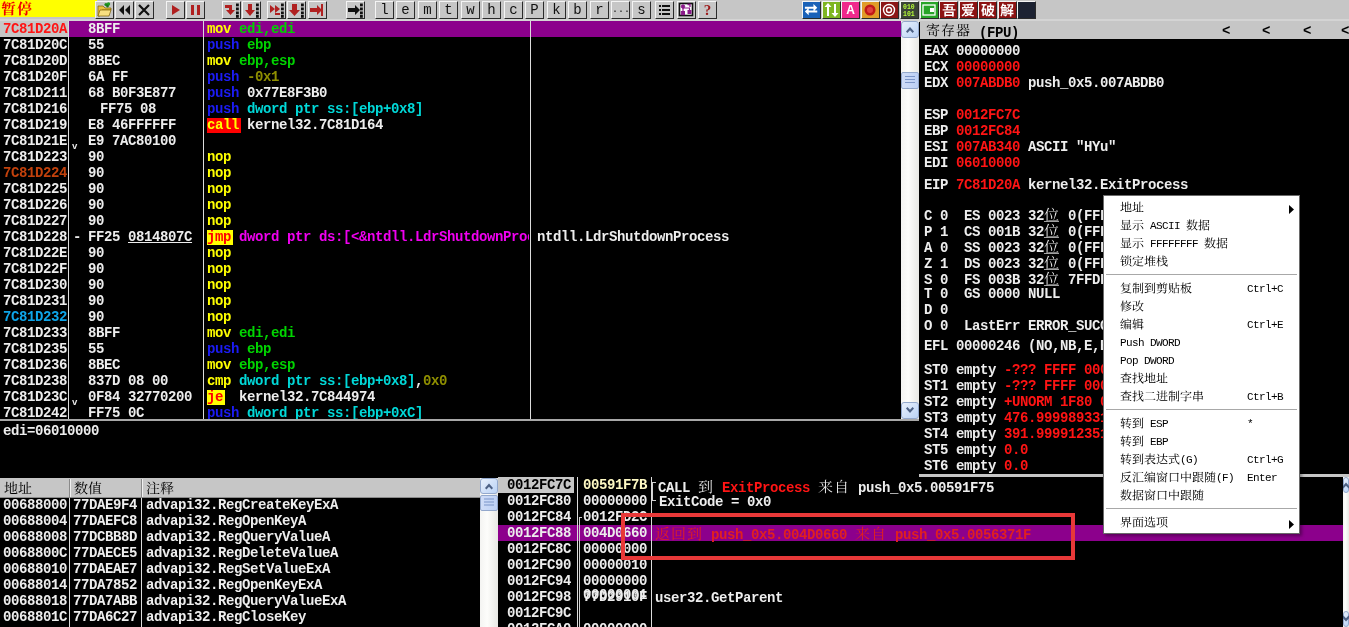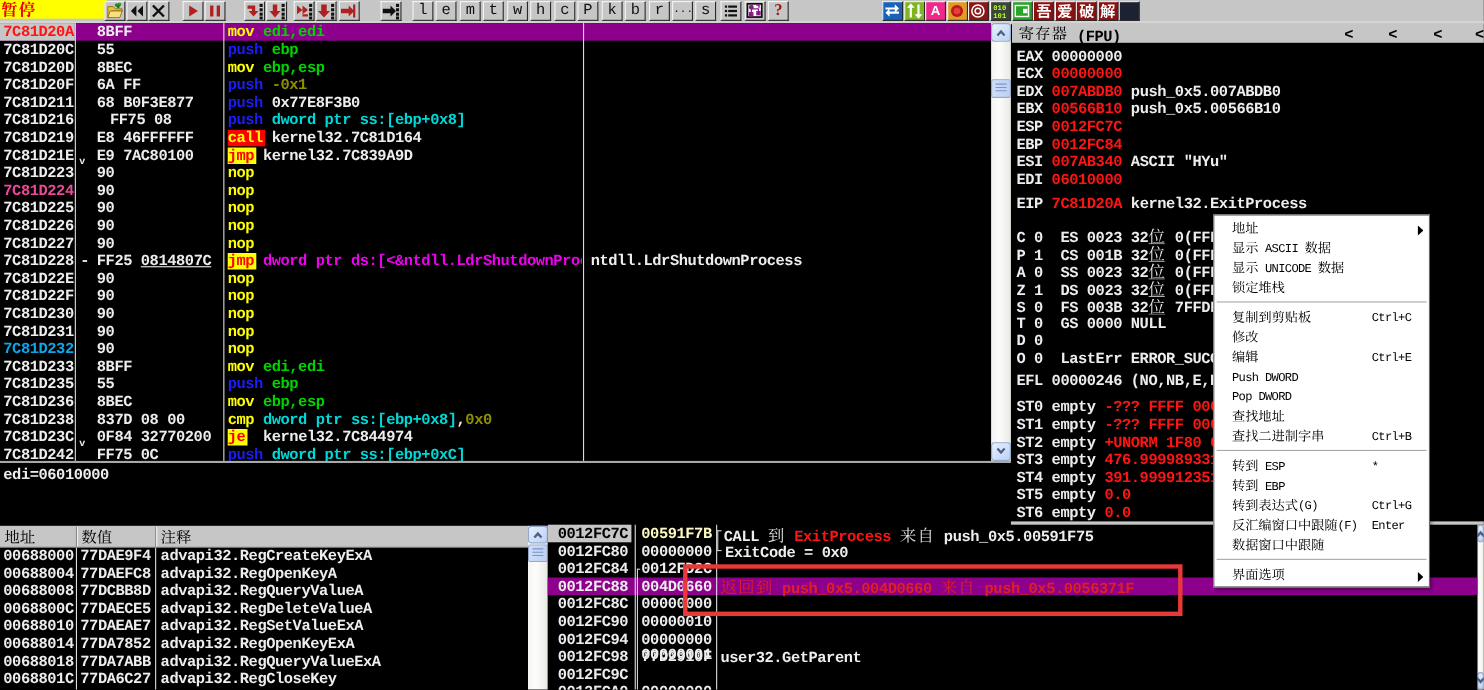--- a/index.html
+++ b/index.html
@@ -425,25 +425,24 @@
 <div style="left:207px;top:86px;width:322px;height:15px;overflow:hidden;white-space:nowrap"><span class="m"><span style="color:#1c1cf5">push </span><span style="color:#ededed">0x77E8F3B0</span></span></div>
 <div style="left:3px;top:102px;"><span class="m" style="color:#ededed">7C81D216</span></div>
 <div style="left:100px;top:102px;"><span class="m" style="color:#ededed">FF75 08</span></div>
 <div style="left:207px;top:102px;width:322px;height:15px;overflow:hidden;white-space:nowrap"><span class="m"><span style="color:#1c1cf5">push </span><span style="color:#00d8d8">dword ptr ss:[ebp+0x8]</span></span></div>
 <div style="left:3px;top:118px;"><span class="m" style="color:#ededed">7C81D219</span></div>
 <div style="left:88px;top:118px;"><span class="m" style="color:#ededed">E8 46FFFFFF</span></div>
 <div style="left:207px;top:118px;width:322px;height:15px;overflow:hidden;white-space:nowrap"><span class="m"><span style="color:#ffff00;background:#ff0000;padding:1px 2px 1px 4px;margin-left:-4px;margin-right:-2px">call</span><span style="color:#ededed"> kernel32.7C81D164</span></span></div>
 <div style="left:3px;top:134px;"><span class="m" style="color:#ededed">7C81D21E</span></div>
 <div style="left:72px;top:138px"><span class="m" style="font-size:9px;letter-spacing:0;color:#ededed">v</span></div>
 <div style="left:88px;top:134px;"><span class="m" style="color:#ededed">E9 7AC80100</span></div>
-<div style="left:207px;top:134px;width:322px;height:15px;overflow:hidden;white-space:nowrap"><span class="m"><span style="color:#ff0000;background:#ffff00;padding:1px 2px 1px 4px;margin-left:-4px;margin-right:-2px">jmp</span><span style="color:#ededed"> kernel32.7C839A9D</span></span></div>
 <div style="left:3px;top:150px;"><span class="m" style="color:#ededed">7C81D223</span></div>
 <div style="left:88px;top:150px;"><span class="m" style="color:#ededed">90</span></div>
 <div style="left:207px;top:150px;width:322px;height:15px;overflow:hidden;white-space:nowrap"><span class="m"><span style="color:#ffff00">nop</span></span></div>
-<div style="left:3px;top:166px;"><span class="m" style="color:#ec4899">7C81D224</span></div>
+<div style="left:3px;top:166px;"><span class="m" style="color:#c2410c">7C81D224</span></div>
 <div style="left:88px;top:166px;"><span class="m" style="color:#ededed">90</span></div>
 <div style="left:207px;top:166px;width:322px;height:15px;overflow:hidden;white-space:nowrap"><span class="m"><span style="color:#ffff00">nop</span></span></div>
 <div style="left:3px;top:182px;"><span class="m" style="color:#ededed">7C81D225</span></div>
 <div style="left:88px;top:182px;"><span class="m" style="color:#ededed">90</span></div>
 <div style="left:207px;top:182px;width:322px;height:15px;overflow:hidden;white-space:nowrap"><span class="m"><span style="color:#ffff00">nop</span></span></div>
 <div style="left:3px;top:198px;"><span class="m" style="color:#ededed">7C81D226</span></div>
 <div style="left:88px;top:198px;"><span class="m" style="color:#ededed">90</span></div>
 <div style="left:207px;top:198px;width:322px;height:15px;overflow:hidden;white-space:nowrap"><span class="m"><span style="color:#ffff00">nop</span></span></div>
 <div style="left:3px;top:214px;"><span class="m" style="color:#ededed">7C81D227</span></div>
 <div style="left:88px;top:214px;"><span class="m" style="color:#ededed">90</span></div>
@@ -643,21 +642,20 @@
         <use href="#s5668"></use>
       </svg><span class="m" style="color:#000"> (FPU)</span></div>
 <div style="left:1222px;top:24px"><span class="m" style="color:#000">&lt;</span></div>
 <div style="left:1262px;top:24px"><span class="m" style="color:#000">&lt;</span></div>
 <div style="left:1303px;top:24px"><span class="m" style="color:#000">&lt;</span></div>
 <div style="left:1341px;top:24px"><span class="m" style="color:#000">&lt;</span></div>
 <div style="left:920px;top:39px;width:429px;height:435px;background:#000"></div>
 <div style="left:924px;top:44px;"><span class="m" style="color:#ededed"><span style="color:#ededed">EAX 00000000</span></span></div>
 <div style="left:924px;top:60px;"><span class="m" style="color:#ededed"><span style="color:#ededed">ECX </span><span style="color:#ff1414">00000000</span></span></div>
 <div style="left:924px;top:76px;"><span class="m" style="color:#ededed"><span style="color:#ededed">EDX </span><span style="color:#ff1414">007ABDB0</span><span style="color:#ededed"> push_0x5.007ABDB0</span></span></div>
-<div style="left:924px;top:92px;"><span class="m" style="color:#ededed"><span style="color:#ededed">EBX </span><span style="color:#ff1414">00566B10</span><span style="color:#ededed"> push_0x5.00566B10</span></span></div>
 <div style="left:924px;top:108px;"><span class="m" style="color:#ededed"><span style="color:#ededed">ESP </span><span style="color:#ff1414">0012FC7C</span></span></div>
 <div style="left:924px;top:124px;"><span class="m" style="color:#ededed"><span style="color:#ededed">EBP </span><span style="color:#ff1414">0012FC84</span></span></div>
 <div style="left:924px;top:140px;"><span class="m" style="color:#ededed"><span style="color:#ededed">ESI </span><span style="color:#ff1414">007AB340</span><span style="color:#ededed"> ASCII "HYu"</span></span></div>
 <div style="left:924px;top:156px;"><span class="m" style="color:#ededed"><span style="color:#ededed">EDI </span><span style="color:#ff1414">06010000</span></span></div>
 <div style="left:924px;top:178px;"><span class="m" style="color:#ededed"><span style="color:#ededed">EIP </span><span style="color:#ff1414">7C81D20A</span><span style="color:#ededed"> kernel32.ExitProcess</span></span></div>
 <div style="left:924px;top:207px"><span class="m" style="color:#ededed">C 0  ES 0023 32<svg class="cj" style="width:15px;height:15px;margin-right:1px;vertical-align:-2px" viewBox="0 0 1000 1000">
           <use href="#s4f4d"></use>
           <rect x="0" y="955" width="1000" height="48"></rect>
         </svg> 0(FFFFFFFF)</span></div>
 <div style="left:924px;top:223px"><span class="m" style="color:#ededed">P 1  CS 001B 32<svg class="cj" style="width:15px;height:15px;margin-right:1px;vertical-align:-2px" viewBox="0 0 1000 1000">
@@ -704,21 +702,21 @@
         <use href="#s793a"></use>
       </svg><span class="ms"> ASCII </span><svg class="cj" style="width:12px;height:12px;vertical-align:-2px" viewBox="0 0 1000 1000">
         <use href="#s6570"></use>
       </svg><svg class="cj" style="width:12px;height:12px;vertical-align:-2px" viewBox="0 0 1000 1000">
         <use href="#s636e"></use>
       </svg></div>
 <div style="left:1120px;top:236px;z-index:101;color:#000"><svg class="cj" style="width:12px;height:12px;vertical-align:-2px" viewBox="0 0 1000 1000">
         <use href="#s663e"></use>
       </svg><svg class="cj" style="width:12px;height:12px;vertical-align:-2px" viewBox="0 0 1000 1000">
         <use href="#s793a"></use>
-      </svg><span class="ms"> UNICODE </span><svg class="cj" style="width:12px;height:12px;vertical-align:-2px" viewBox="0 0 1000 1000">
+      </svg><span class="ms"> FFFFFFFF </span><svg class="cj" style="width:12px;height:12px;vertical-align:-2px" viewBox="0 0 1000 1000">
         <use href="#s6570"></use>
       </svg><svg class="cj" style="width:12px;height:12px;vertical-align:-2px" viewBox="0 0 1000 1000">
         <use href="#s636e"></use>
       </svg></div>
 <div style="left:1120px;top:254px;z-index:101;color:#000"><svg class="cj" style="width:12px;height:12px;vertical-align:-2px" viewBox="0 0 1000 1000">
         <use href="#s9501"></use>
       </svg><svg class="cj" style="width:12px;height:12px;vertical-align:-2px" viewBox="0 0 1000 1000">
         <use href="#s5b9a"></use>
       </svg><svg class="cj" style="width:12px;height:12px;vertical-align:-2px" viewBox="0 0 1000 1000">
         <use href="#s5806"></use>

